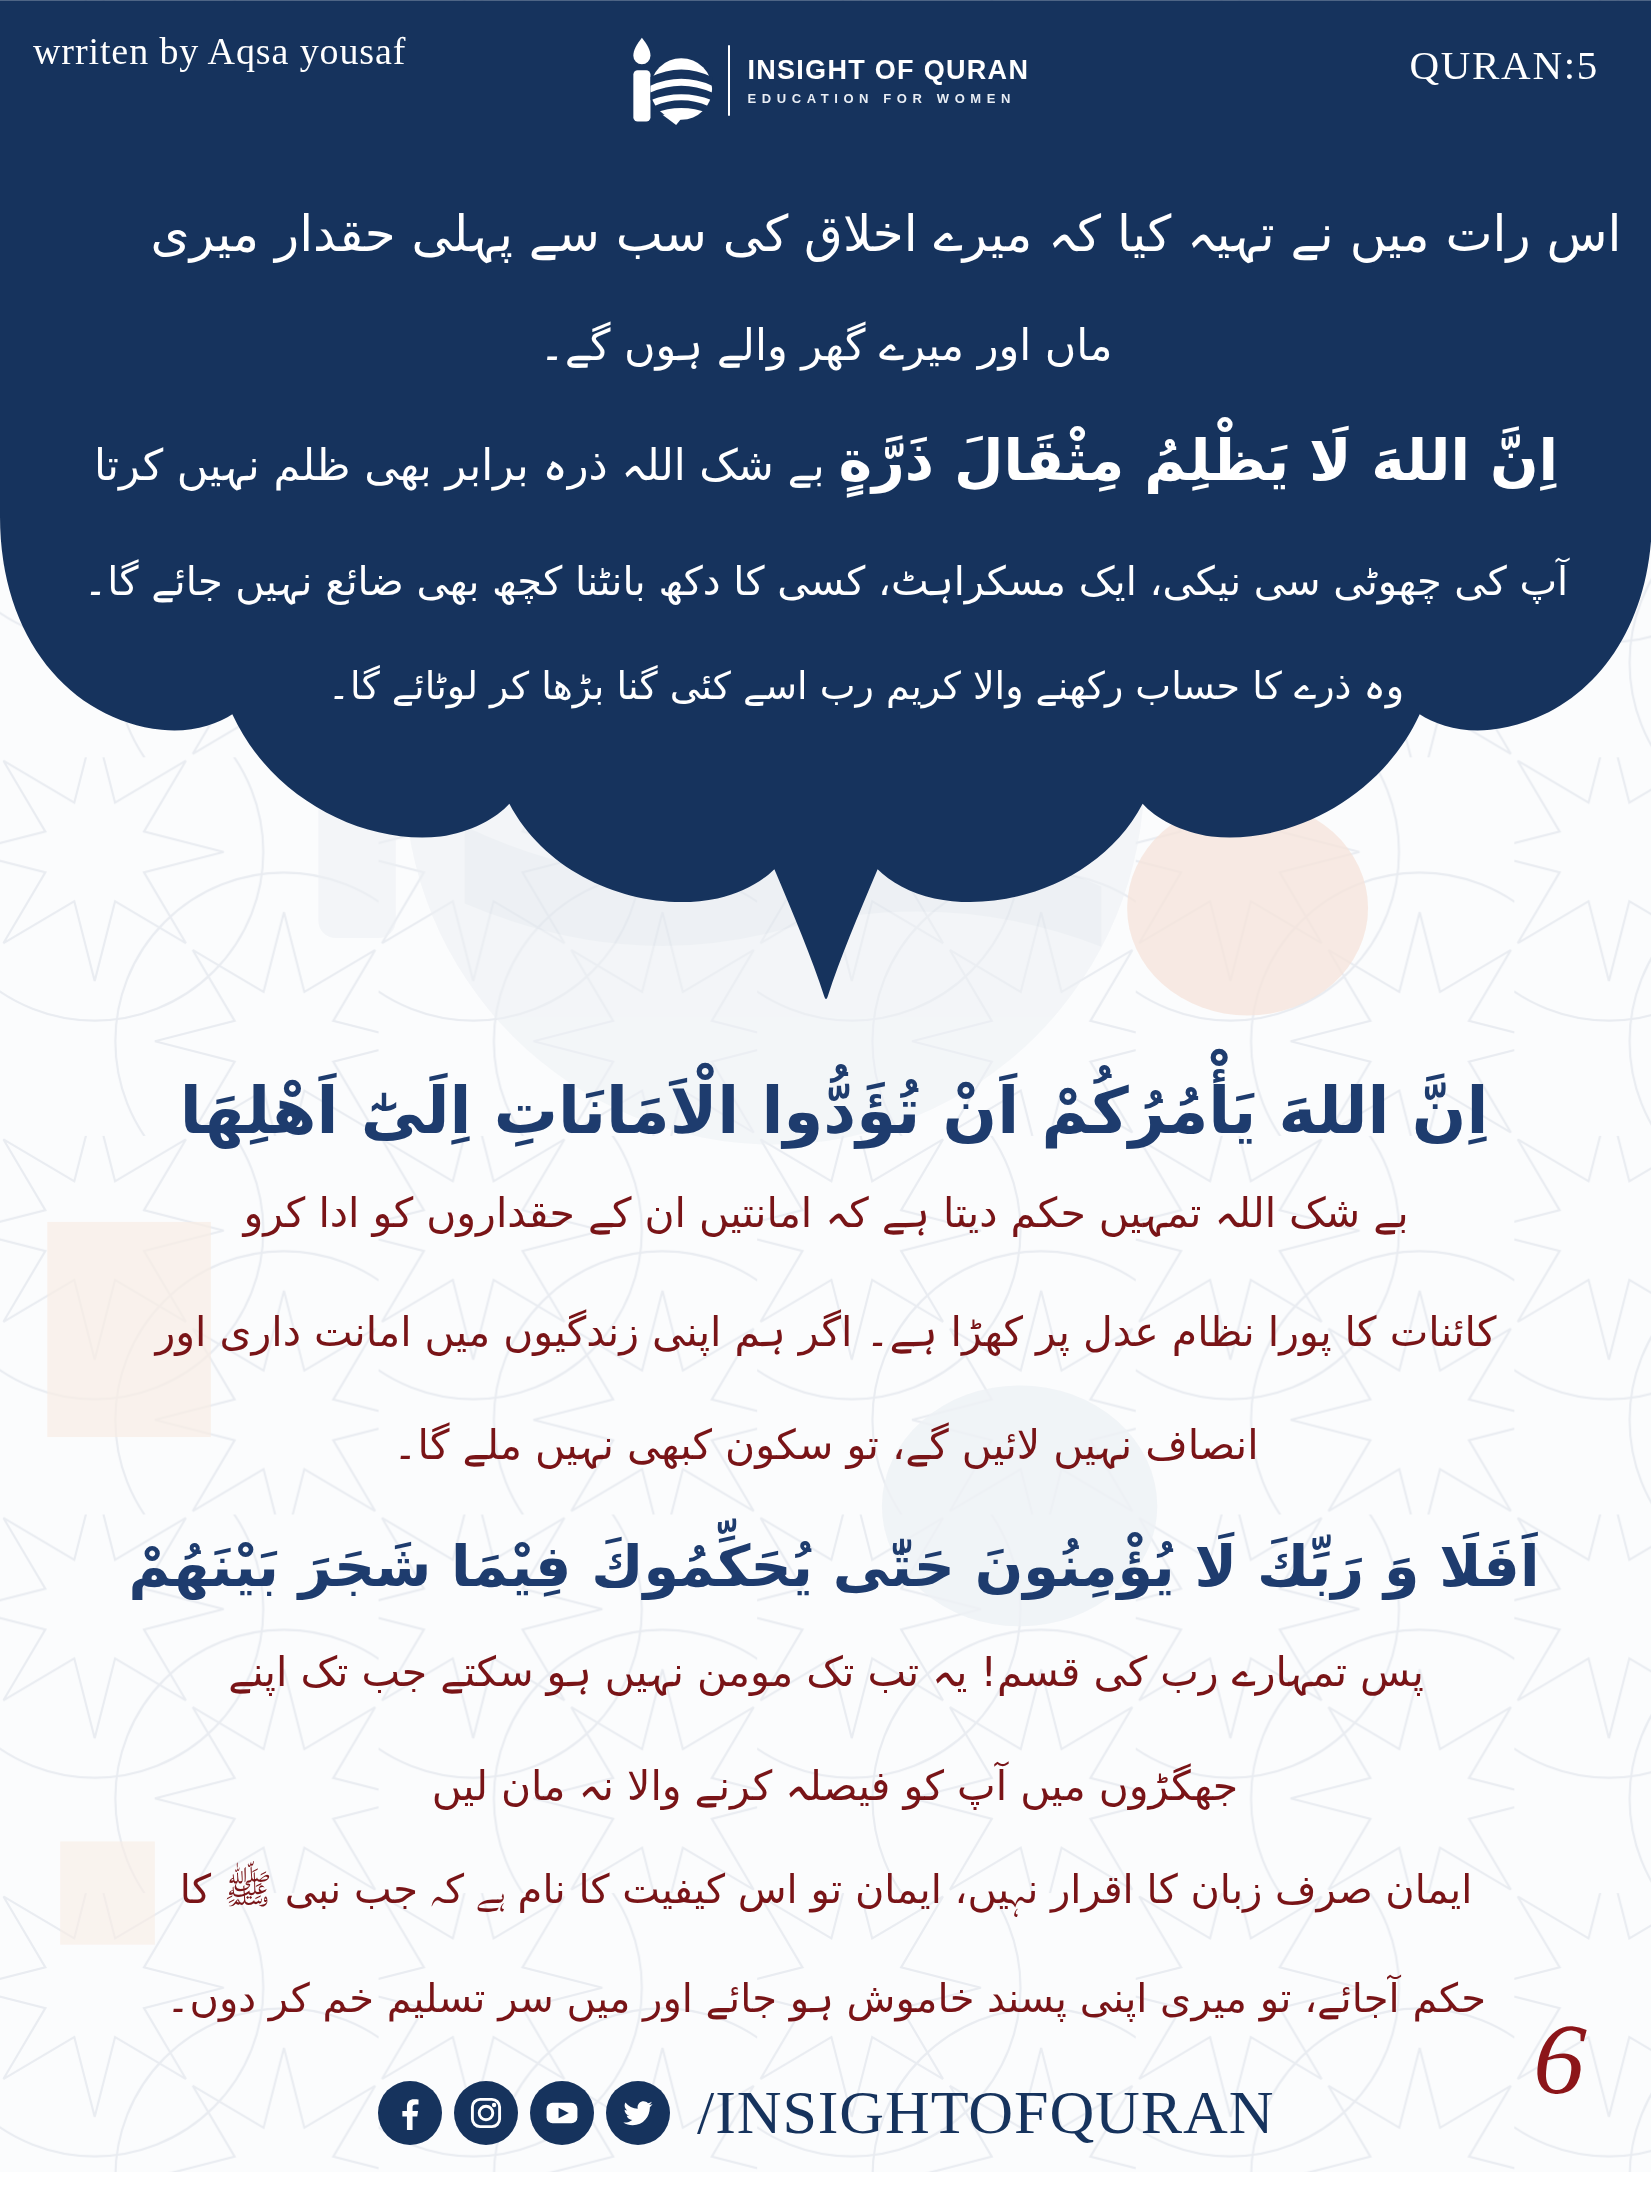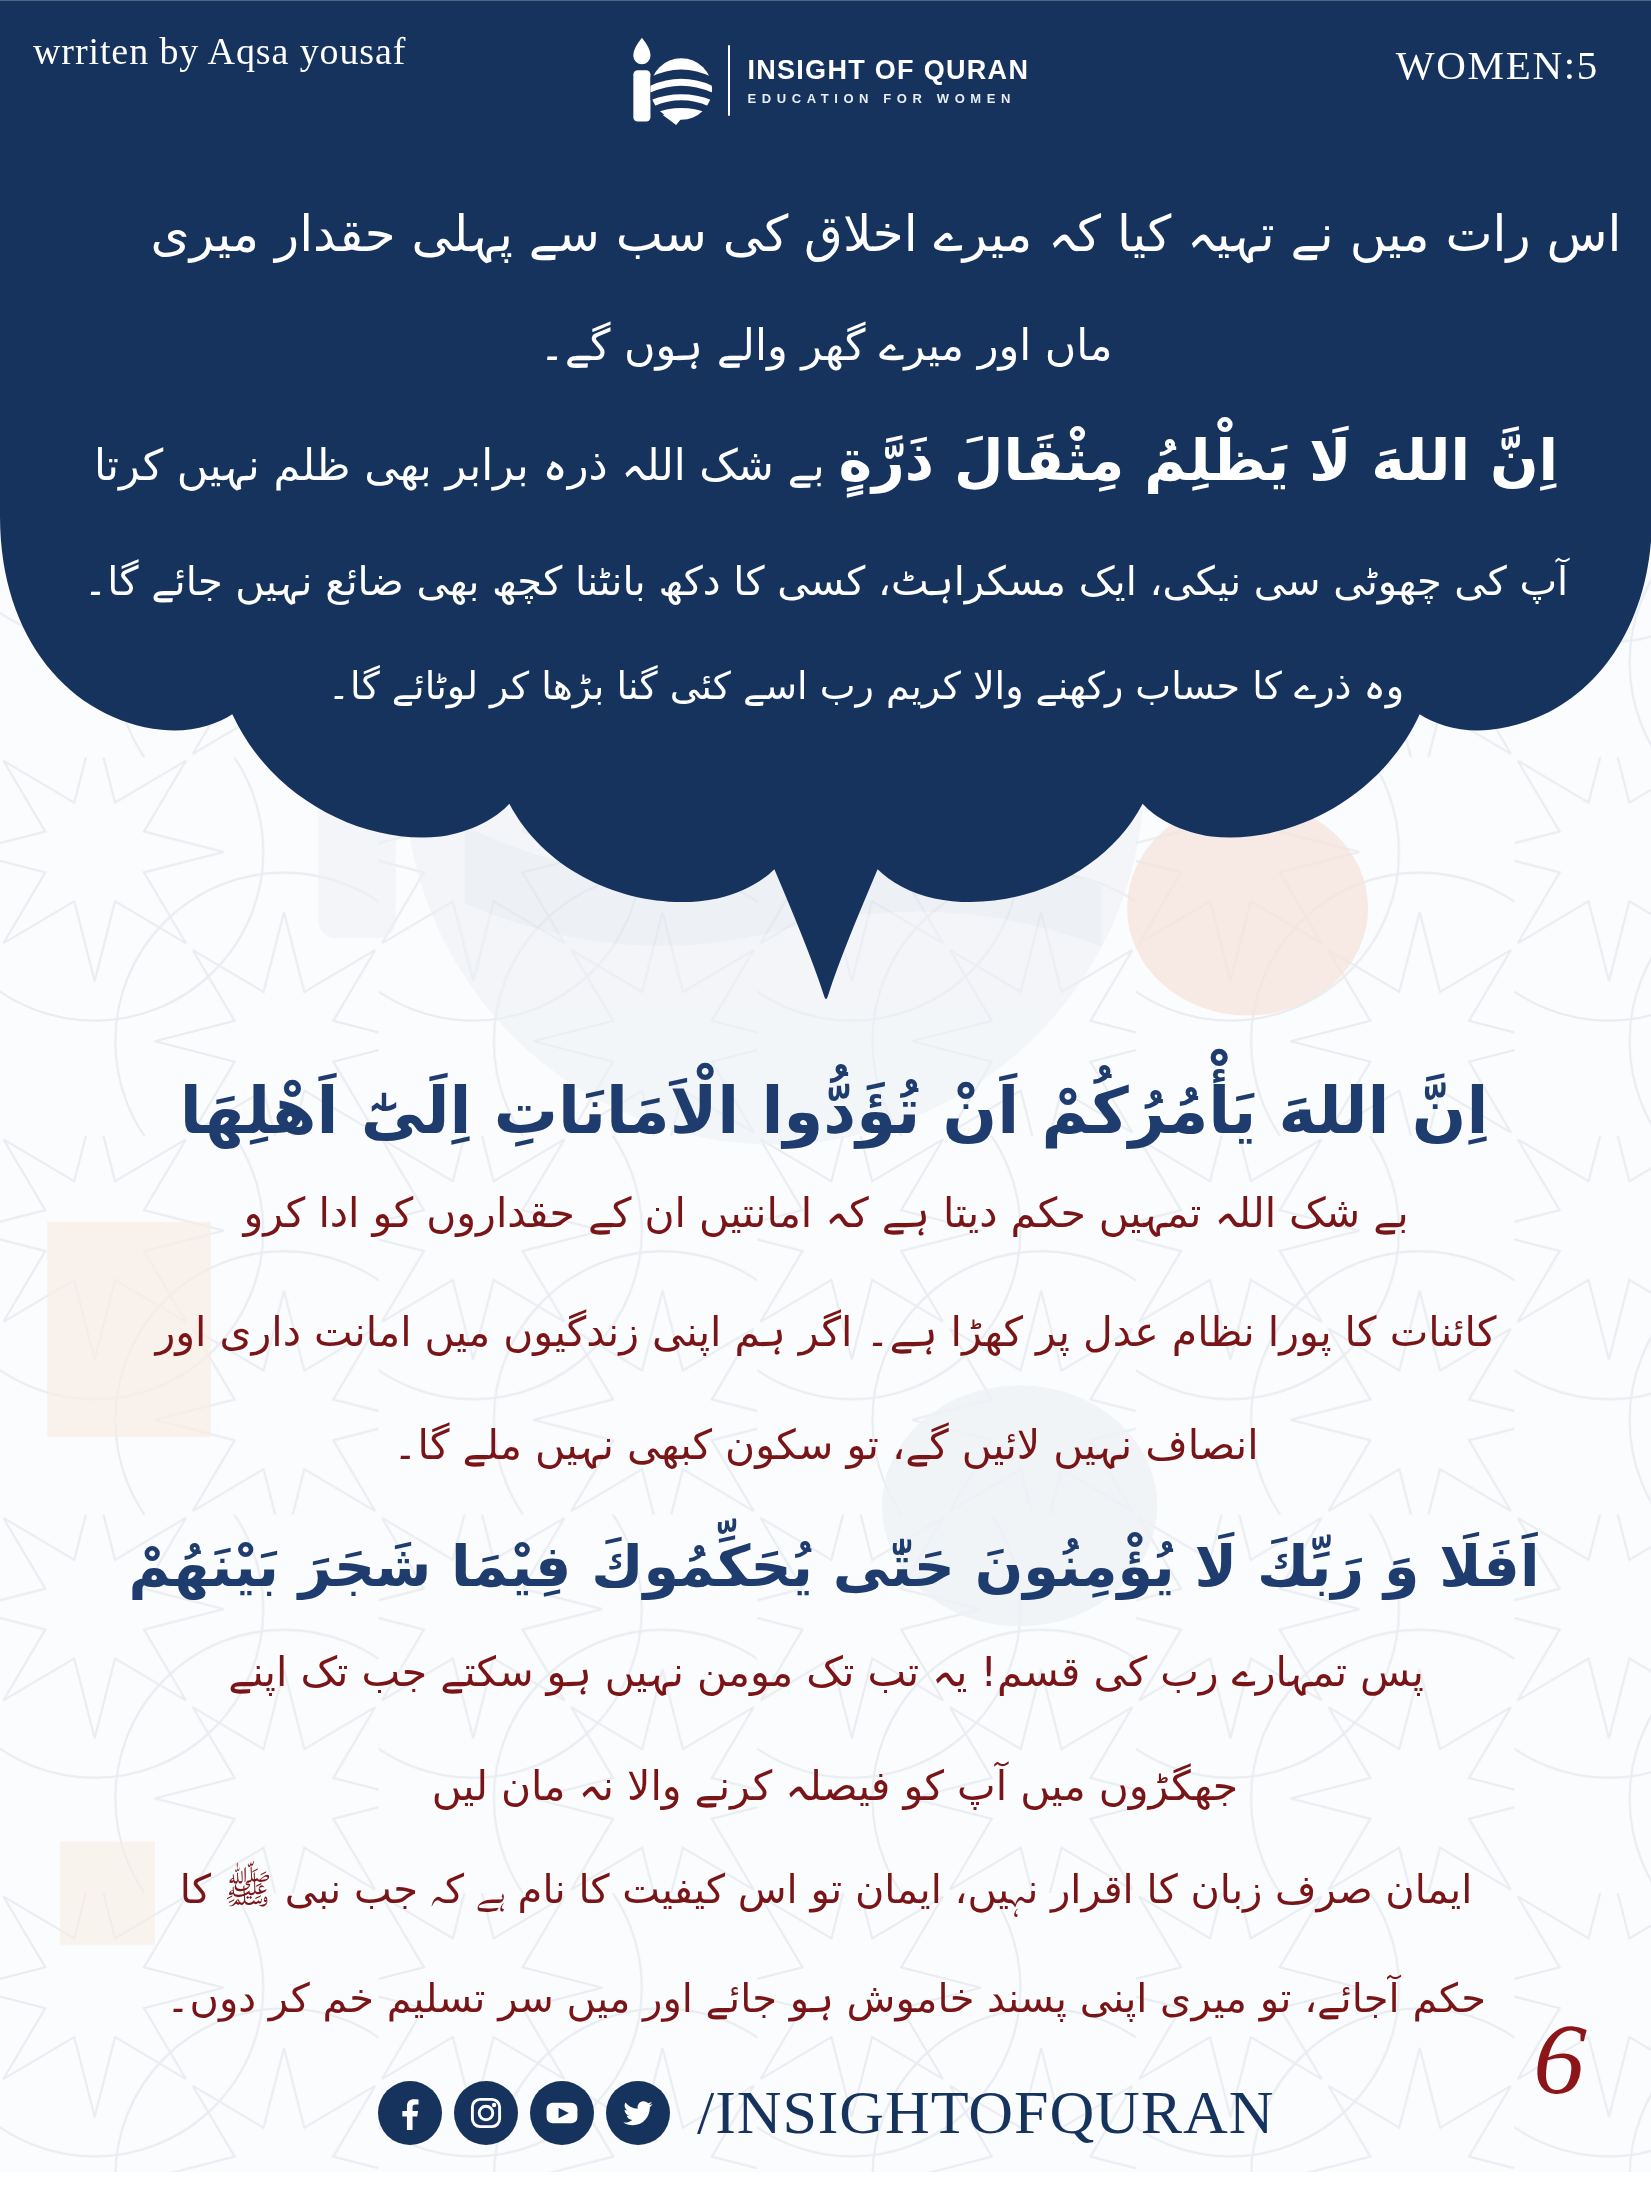--- a/index.html
+++ b/index.html
@@ -113,21 +113,21 @@
         <path d="M30,82 q32,-14 64,0 l0,8 q-32,-12 -64,0 Z" fill="#16335d"></path>
         <path d="M40,92 l16,12 l8,-10 Z" fill="#ffffff"></path>
       </svg>
       <div class="logo-sep"></div>
       <div class="logo-txt">
         <div class="t1">INSIGHT OF QURAN</div>
         <div class="t2">EDUCATION FOR WOMEN</div>
       </div>
     </div>
 
-    <div class="juzz">WOMEN:5</div>
+    <div class="juzz">QURAN:5</div>
   </div>
 
   <div class="row white ur bl1">اس رات میں نے تہیہ کیا کہ میرے اخلاق کی سب سے پہلی حقدار میری</div>
   <div class="row white ur bl2">ماں اور میرے گھر والے ہوں گے۔</div>
   <div class="row white ur bl3">
     <span class="ar-big">اِنَّ اللهَ لَا يَظْلِمُ مِثْقَالَ ذَرَّةٍ</span>
     <span>بے شک اللہ ذرہ برابر بھی ظلم نہیں کرتا</span>
   </div>
   <div class="row white ur bl4">آپ کی چھوٹی سی نیکی، ایک مسکراہٹ، کسی کا دکھ بانٹنا کچھ بھی ضائع نہیں جائے گا۔</div>
   <div class="row white ur bl5">وہ ذرے کا حساب رکھنے والا کریم رب اسے کئی گنا بڑھا کر لوٹائے گا۔</div>

